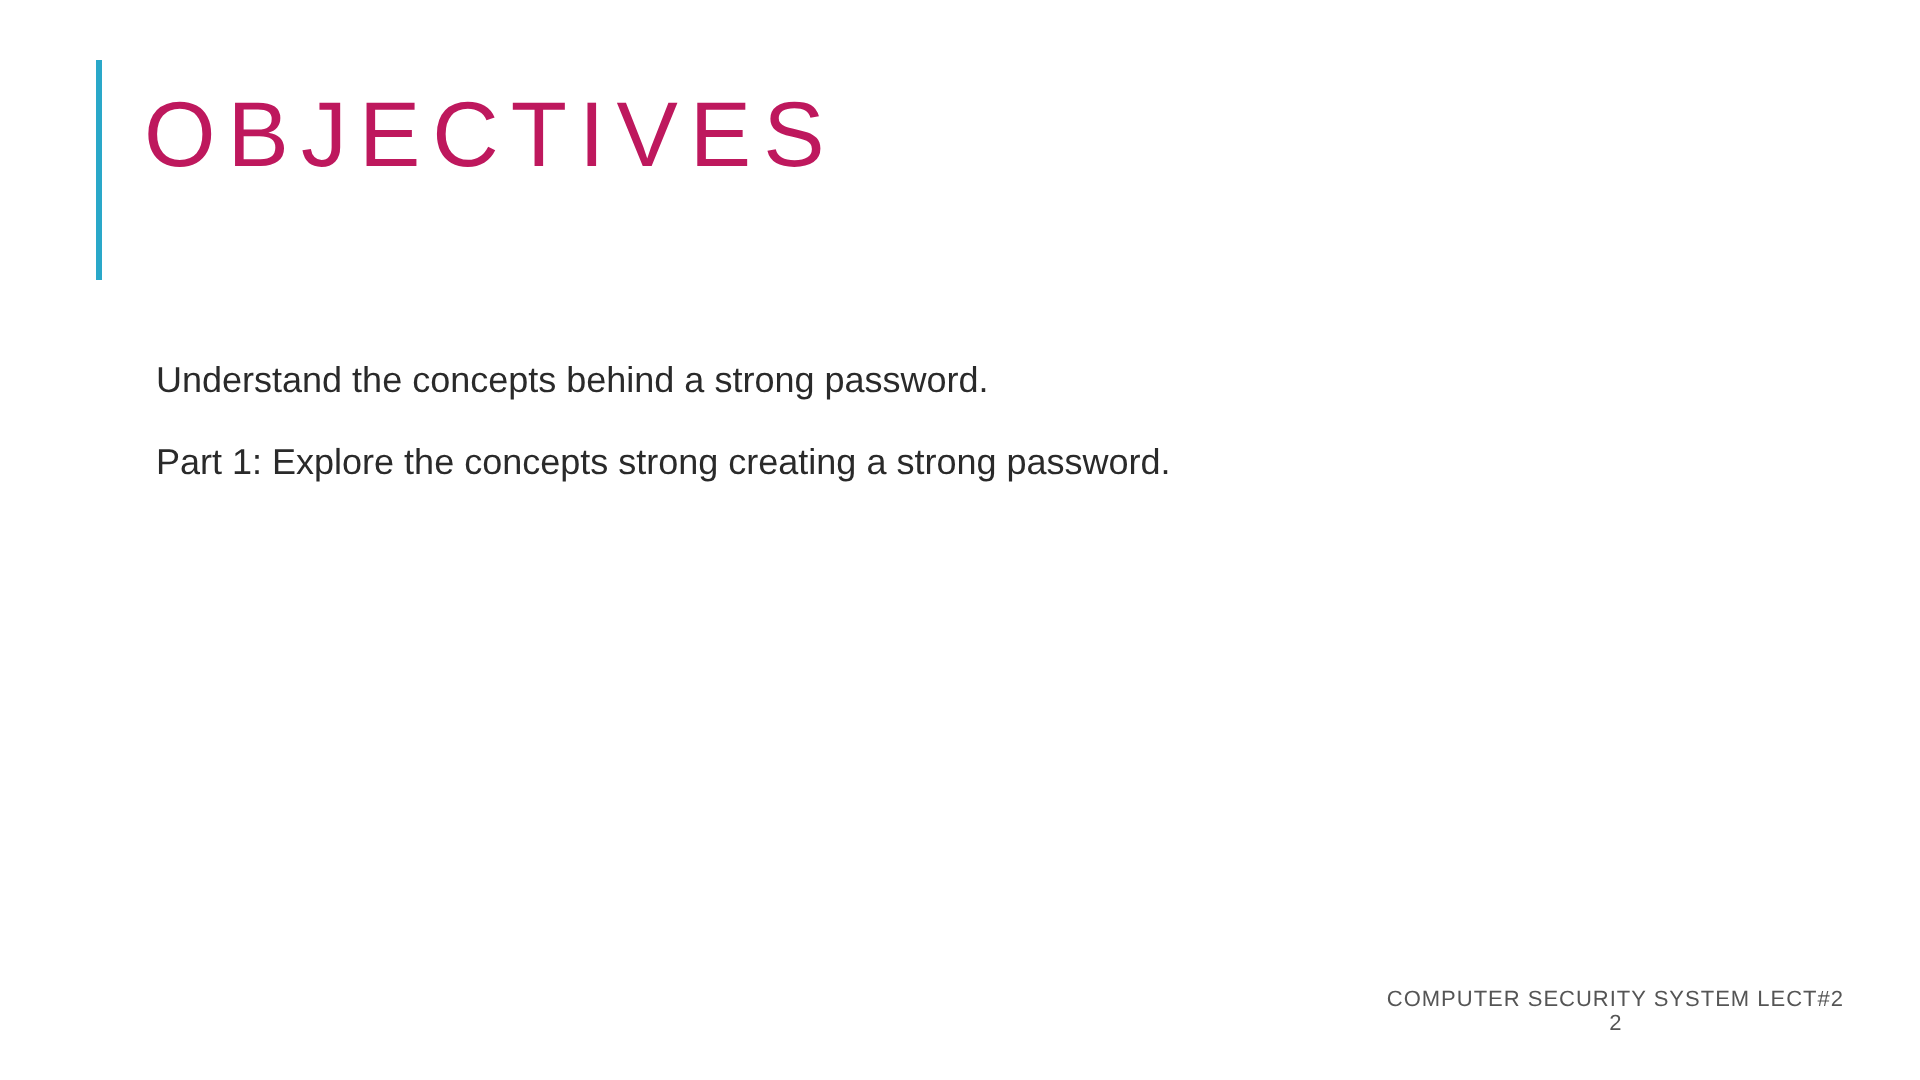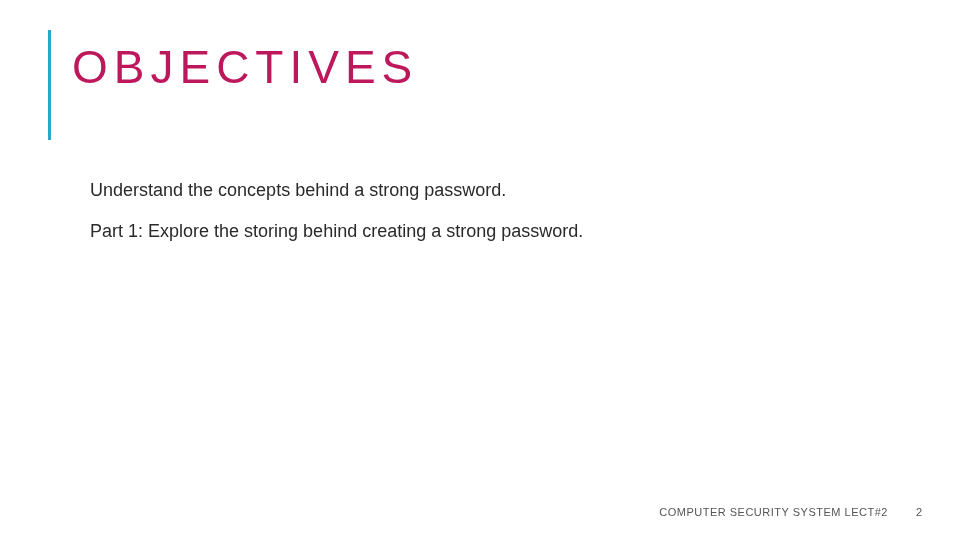--- a/index.html
+++ b/index.html
@@ -27,56 +27,56 @@
       position: absolute;
       left: 72px;
       top: 40px;
       font-size: 46px;
       font-weight: 400;
       letter-spacing: 6px;
       color: #be185d;
     }
     .body-content {
       position: absolute;
-      left: 90px;
+      left: 78px;
       top: 180px;
       right: 60px;
     }
     .body-line {
       font-size: 18px;
       color: #2a2a2a;
       margin-bottom: 20px;
       font-weight: 400;
     }
     .footer {
       position: absolute;
       bottom: 22px;
       right: 38px;
       font-size: 11px;
       color: #555;
       display: flex;
       align-items: center;
-      gap: 28px;
+      flex-direction: column;
     }
     .footer-label {
       letter-spacing: 0.5px;
     }
     .page-number {
       font-size: 11px;
       color: #555;
     }
   </style>
 </head>
 <body>
 
 <div class="accent-bar"></div>
 
 <h1 class="slide-title">OBJECTIVES</h1>
 
 <div class="body-content">
   <p class="body-line">Understand the concepts behind a strong password.</p>
-  <p class="body-line">Part 1: Explore the storing behind creating a strong password.</p>
+  <p class="body-line">Part 1: Explore the concepts strong creating a strong password.</p>
 </div>
 
 <div class="footer">
   <span class="footer-label">COMPUTER SECURITY SYSTEM LECT#2</span>
   <span class="page-number">2</span>
 </div>
 
 </body></html>

